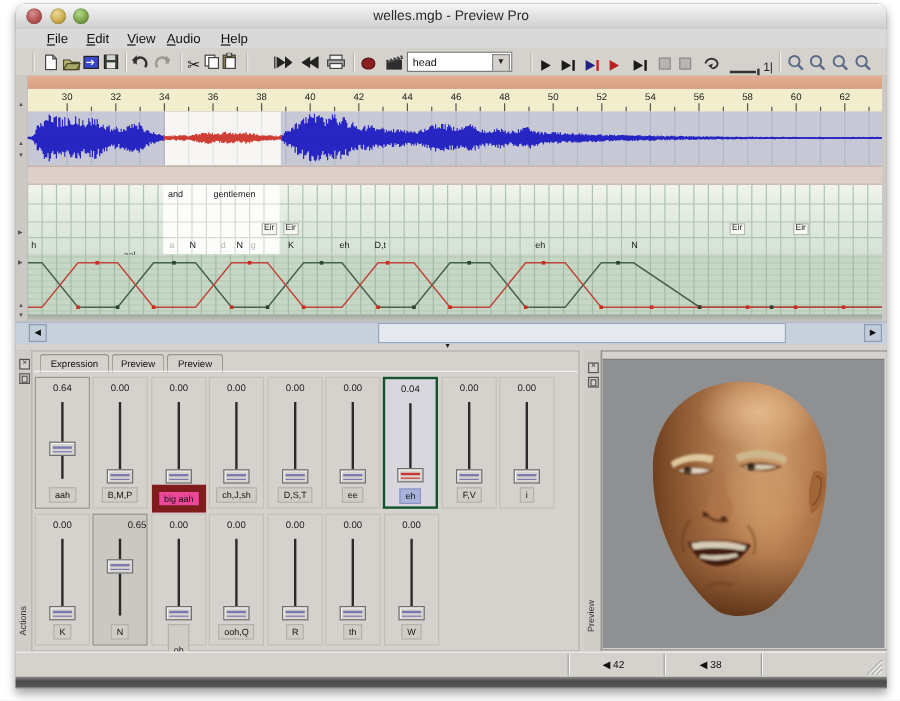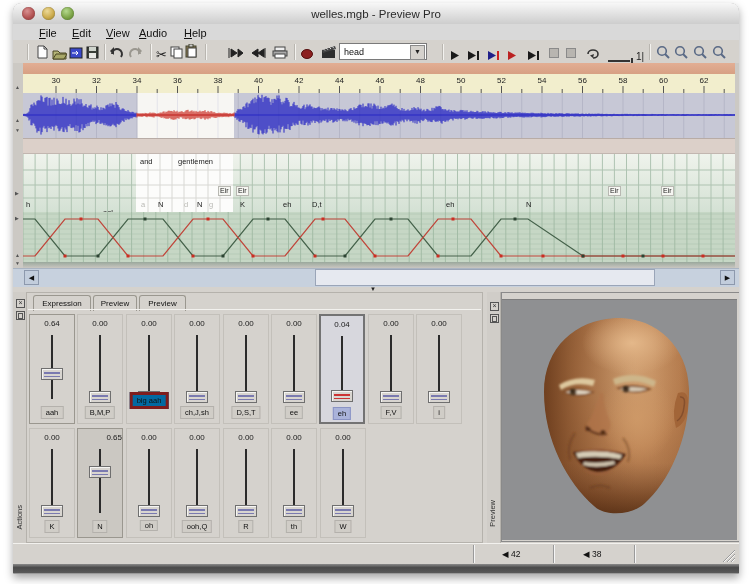--- a/index.html
+++ b/index.html
@@ -490,21 +490,21 @@
     </div>
     <div style="position:absolute;left:50%;transform:translateX(-50%);top:91px;background:#d0cdc7;border:1px solid #b4b1ac;font-size:7.5px;color:#111;padding:1px 4px;white-space:nowrap">B,M,P</div>
   </div>
 <div style="position:absolute;left:126px;top:314px;width:46px;height:110px;border:1px solid #c3c0ba;background:#d5d2cd;box-sizing:border-box">
     <div style="position:absolute;left:0;right:0;top:4px;text-align:center;font-size:8px;color:#1a1a1a">0.00</div>
     <div style="position:absolute;left:50%;top:20px;width:2px;height:64px;margin-left:-1px;background:#2b2b2b"></div>
     <div style="position:absolute;left:50%;top:76px;width:22px;height:12px;margin-left:-11px;background:#d8d5d0;border:1px solid #6f6f6f;box-sizing:border-box;box-shadow:inset 1px 1px 0 #f5f5f3">
       <div style="position:absolute;left:2px;right:2px;top:3px;height:2px;background:#7a7ab0"></div>
       <div style="position:absolute;left:2px;right:2px;top:7px;height:1px;background:#7a7ab0"></div>
     </div>
-    <div style="position:absolute;left:50%;transform:translateX(-50%);top:77px;background:#0369a1;border:3px solid #7f1d1d;font-size:7.5px;color:#111;padding:1px 4px;white-space:nowrap">big aah</div>
+    <div style="position:absolute;left:50%;transform:translateX(-50%);top:89px;background:#ec4899;border:6px solid #7f1d1d;font-size:7.5px;color:#111;padding:1px 4px;white-space:nowrap">big aah</div>
   </div>
 <div style="position:absolute;left:174px;top:314px;width:46px;height:110px;border:1px solid #c3c0ba;background:#d5d2cd;box-sizing:border-box">
     <div style="position:absolute;left:0;right:0;top:4px;text-align:center;font-size:8px;color:#1a1a1a">0.00</div>
     <div style="position:absolute;left:50%;top:20px;width:2px;height:64px;margin-left:-1px;background:#2b2b2b"></div>
     <div style="position:absolute;left:50%;top:76px;width:22px;height:12px;margin-left:-11px;background:#d8d5d0;border:1px solid #6f6f6f;box-sizing:border-box;box-shadow:inset 1px 1px 0 #f5f5f3">
       <div style="position:absolute;left:2px;right:2px;top:3px;height:2px;background:#7a7ab0"></div>
       <div style="position:absolute;left:2px;right:2px;top:7px;height:1px;background:#7a7ab0"></div>
     </div>
     <div style="position:absolute;left:50%;transform:translateX(-50%);top:91px;background:#d0cdc7;border:1px solid #b4b1ac;font-size:7.5px;color:#111;padding:1px 4px;white-space:nowrap">ch,J,sh</div>
   </div>
@@ -519,21 +519,21 @@
   </div>
 <div style="position:absolute;left:271px;top:314px;width:46px;height:110px;border:1px solid #c3c0ba;background:#d5d2cd;box-sizing:border-box">
     <div style="position:absolute;left:0;right:0;top:4px;text-align:center;font-size:8px;color:#1a1a1a">0.00</div>
     <div style="position:absolute;left:50%;top:20px;width:2px;height:64px;margin-left:-1px;background:#2b2b2b"></div>
     <div style="position:absolute;left:50%;top:76px;width:22px;height:12px;margin-left:-11px;background:#d8d5d0;border:1px solid #6f6f6f;box-sizing:border-box;box-shadow:inset 1px 1px 0 #f5f5f3">
       <div style="position:absolute;left:2px;right:2px;top:3px;height:2px;background:#7a7ab0"></div>
       <div style="position:absolute;left:2px;right:2px;top:7px;height:1px;background:#7a7ab0"></div>
     </div>
     <div style="position:absolute;left:50%;transform:translateX(-50%);top:91px;background:#d0cdc7;border:1px solid #b4b1ac;font-size:7.5px;color:#111;padding:1px 4px;white-space:nowrap">ee</div>
   </div>
-<div style="position:absolute;left:319px;top:314px;width:46px;height:110px;border:2px solid #737373;background:#d7d7dd;box-sizing:border-box">
+<div style="position:absolute;left:319px;top:314px;width:46px;height:110px;border:2px solid #14532d;background:#d7d7dd;box-sizing:border-box">
     <div style="position:absolute;left:0;right:0;top:4px;text-align:center;font-size:8px;color:#1a1a1a">0.04</div>
     <div style="position:absolute;left:50%;top:20px;width:2px;height:64px;margin-left:-1px;background:#2b2b2b"></div>
     <div style="position:absolute;left:50%;top:74px;width:22px;height:12px;margin-left:-11px;background:#d8d5d0;border:1px solid #6f6f6f;box-sizing:border-box;box-shadow:inset 1px 1px 0 #f5f5f3">
       <div style="position:absolute;left:2px;right:2px;top:3px;height:2px;background:#c33"></div>
       <div style="position:absolute;left:2px;right:2px;top:7px;height:1px;background:#c33"></div>
     </div>
     <div style="position:absolute;left:50%;transform:translateX(-50%);top:91px;background:#aab3da;border:1px solid #8a93c4;font-size:7.5px;color:#111;padding:1px 4px;white-space:nowrap">eh</div>
   </div>
 <div style="position:absolute;left:368px;top:314px;width:46px;height:110px;border:1px solid #c3c0ba;background:#d5d2cd;box-sizing:border-box">
     <div style="position:absolute;left:0;right:0;top:4px;text-align:center;font-size:8px;color:#1a1a1a">0.00</div>
@@ -571,21 +571,21 @@
     </div>
     <div style="position:absolute;left:50%;transform:translateX(-50%);top:91px;background:#d0cdc7;border:1px solid #b4b1ac;font-size:7.5px;color:#111;padding:1px 4px;white-space:nowrap">N</div>
   </div>
 <div style="position:absolute;left:126px;top:428px;width:46px;height:110px;border:1px solid #c3c0ba;background:#d5d2cd;box-sizing:border-box">
     <div style="position:absolute;left:0;right:0;top:4px;text-align:center;font-size:8px;color:#1a1a1a">0.00</div>
     <div style="position:absolute;left:50%;top:20px;width:2px;height:64px;margin-left:-1px;background:#2b2b2b"></div>
     <div style="position:absolute;left:50%;top:76px;width:22px;height:12px;margin-left:-11px;background:#d8d5d0;border:1px solid #6f6f6f;box-sizing:border-box;box-shadow:inset 1px 1px 0 #f5f5f3">
       <div style="position:absolute;left:2px;right:2px;top:3px;height:2px;background:#7a7ab0"></div>
       <div style="position:absolute;left:2px;right:2px;top:7px;height:1px;background:#7a7ab0"></div>
     </div>
-    <div style="position:absolute;left:50%;transform:translateX(-50%);top:91px;background:#d0cdc7;border:1px solid #b4b1ac;font-size:7.5px;color:#111;padding:0 4px;white-space:nowrap">oh</div>
+    <div style="position:absolute;left:50%;transform:translateX(-50%);top:91px;background:#d0cdc7;border:1px solid #b4b1ac;font-size:7.5px;color:#111;padding:16px 4px;white-space:nowrap">oh</div>
   </div>
 <div style="position:absolute;left:174px;top:428px;width:46px;height:110px;border:1px solid #c3c0ba;background:#d5d2cd;box-sizing:border-box">
     <div style="position:absolute;left:0;right:0;top:4px;text-align:center;font-size:8px;color:#1a1a1a">0.00</div>
     <div style="position:absolute;left:50%;top:20px;width:2px;height:64px;margin-left:-1px;background:#2b2b2b"></div>
     <div style="position:absolute;left:50%;top:76px;width:22px;height:12px;margin-left:-11px;background:#d8d5d0;border:1px solid #6f6f6f;box-sizing:border-box;box-shadow:inset 1px 1px 0 #f5f5f3">
       <div style="position:absolute;left:2px;right:2px;top:3px;height:2px;background:#7a7ab0"></div>
       <div style="position:absolute;left:2px;right:2px;top:7px;height:1px;background:#7a7ab0"></div>
     </div>
     <div style="position:absolute;left:50%;transform:translateX(-50%);top:91px;background:#d0cdc7;border:1px solid #b4b1ac;font-size:7.5px;color:#111;padding:1px 4px;white-space:nowrap">ooh,Q</div>
   </div>

